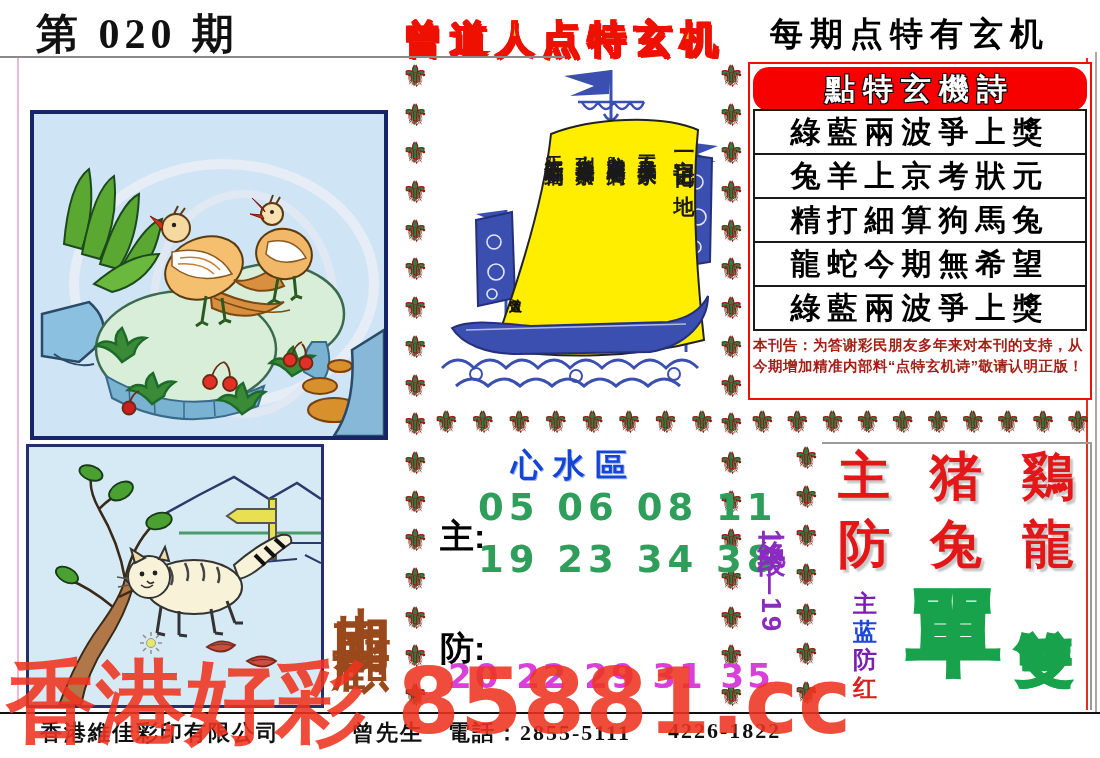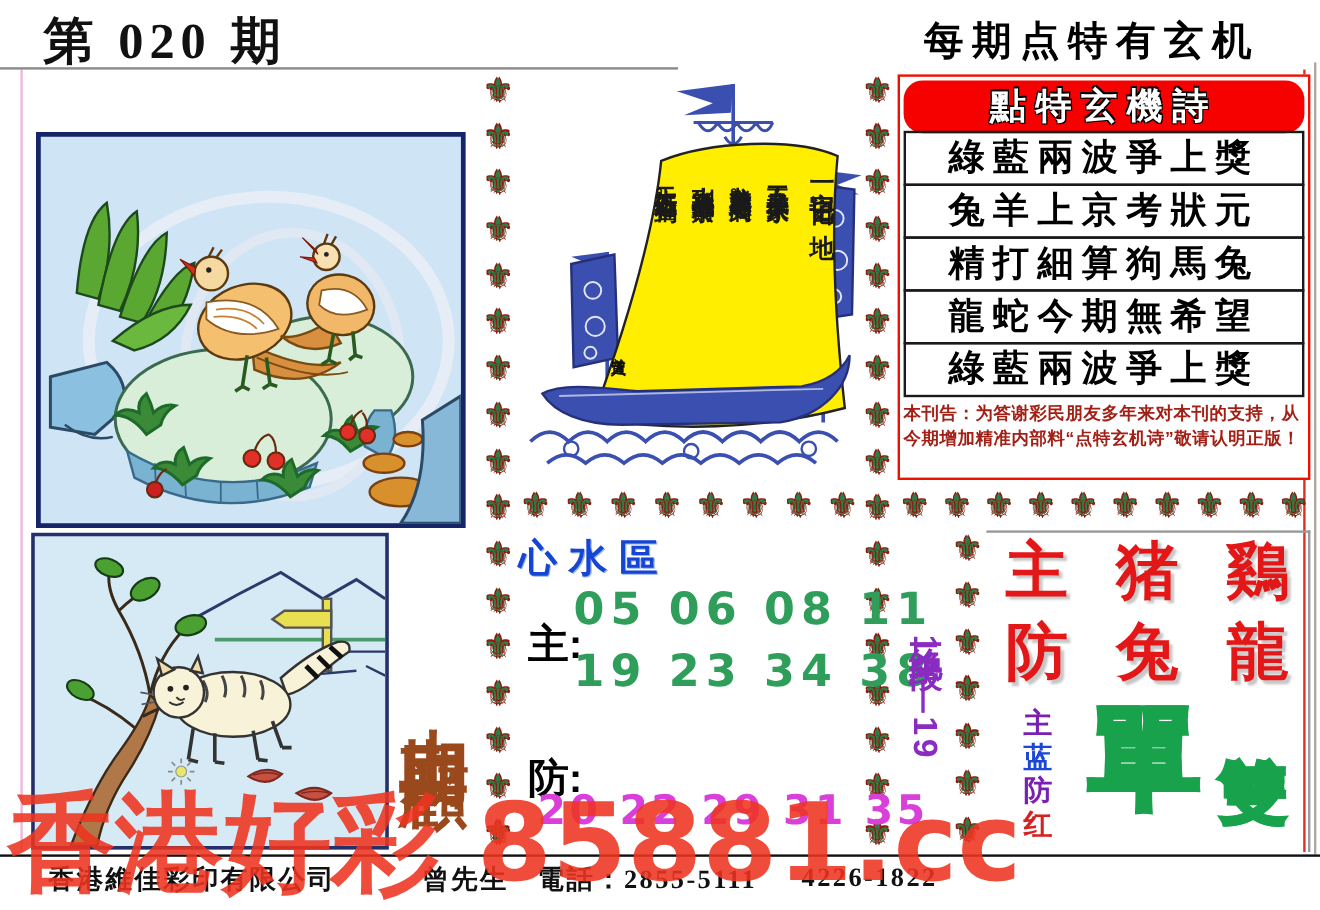--- a/index.html
+++ b/index.html
@@ -72,21 +72,21 @@
                  line-height:1.45; letter-spacing:.5px; }
 
   
   .review { position:absolute; left:326px; top:442px; width:74px; height:268px;
             writing-mode:vertical-rl; text-orientation:upright; font-size:58px; font-weight:bold;
             color:#99491c; letter-spacing:8px; text-align:center;
             font-family:"Liberation Serif","DejaVu Serif",serif; }
 
   
   .hw { position:absolute; left:432px; top:444px; width:284px; height:264px; }
-  .hw-title { position:absolute; left:0; top:0; width:100%; text-align:left; font-size:32px;
+  .hw-title { position:absolute; left:0; top:0; width:100%; text-align:center; font-size:32px;
               font-weight:bold; color:#1545d5; letter-spacing:10px;
               text-shadow:1px 1px 0 #9ab2ee; }
   .hw-label { position:absolute; left:8px; font-size:34px; font-weight:bold; color:#000; }
   .hw-nums  { position:absolute; white-space:nowrap; font-family:"DejaVu Sans",sans-serif; font-weight:600; }
   .hw-green { color:#2f9e5a; font-size:37px; letter-spacing:5px; }
   .hw-mag   { color:#d93fd9; font-size:34px; letter-spacing:3px; }
   #hw-m1 { left:46px; top:42px; } #hw-m2 { left:46px; top:94px; }
   #hw-g1 { left:16px; top:158px; } #hw-g2 { left:16px; top:212px; }
   #hw-lab-main { top:70px; } #hw-lab-guard { top:182px; }
 
@@ -125,20 +125,21 @@
   .watermark { position:absolute; left:6px; top:642px; z-index:40; font-size:90px; font-weight:800;
                color:#ef3420; opacity:.88; white-space:nowrap; letter-spacing:0;
                font-family:"DejaVu Sans",sans-serif; }
 </style>
 </head>
 <body>
 
 <div id="page">
 
   <div class="issue">第 020 期</div>
+  <div class="brand">曾道人点特玄机</div>
   <div class="slogan">每期点特有玄机</div>
   <div class="header-line"></div>
   <div class="edge-left"></div>
   <div class="edge-red"></div>
   <div class="edge-gray"></div>
 
   <div class="map-box">
     <svg viewBox="0 0 350 322">
       <rect x="0" y="0" width="350" height="322" fill="#cfe4f4"></rect>
       <ellipse cx="190" cy="170" rx="150" ry="120" fill="none" stroke="#e6edf6" stroke-width="10"></ellipse>

